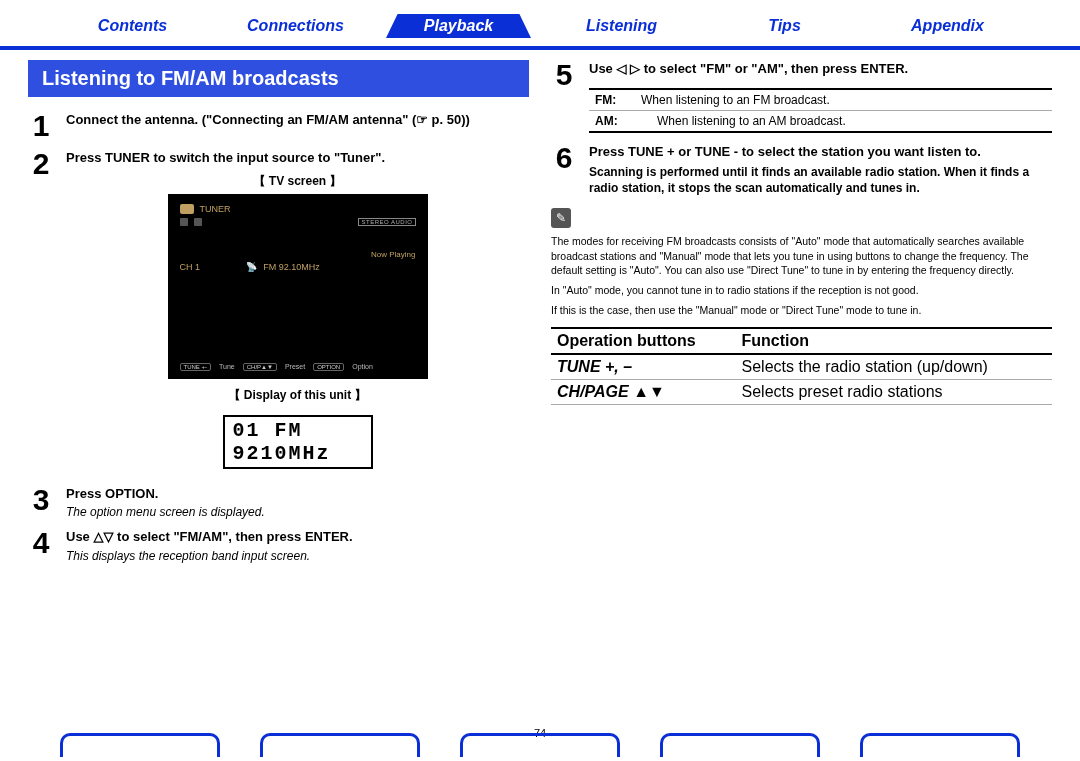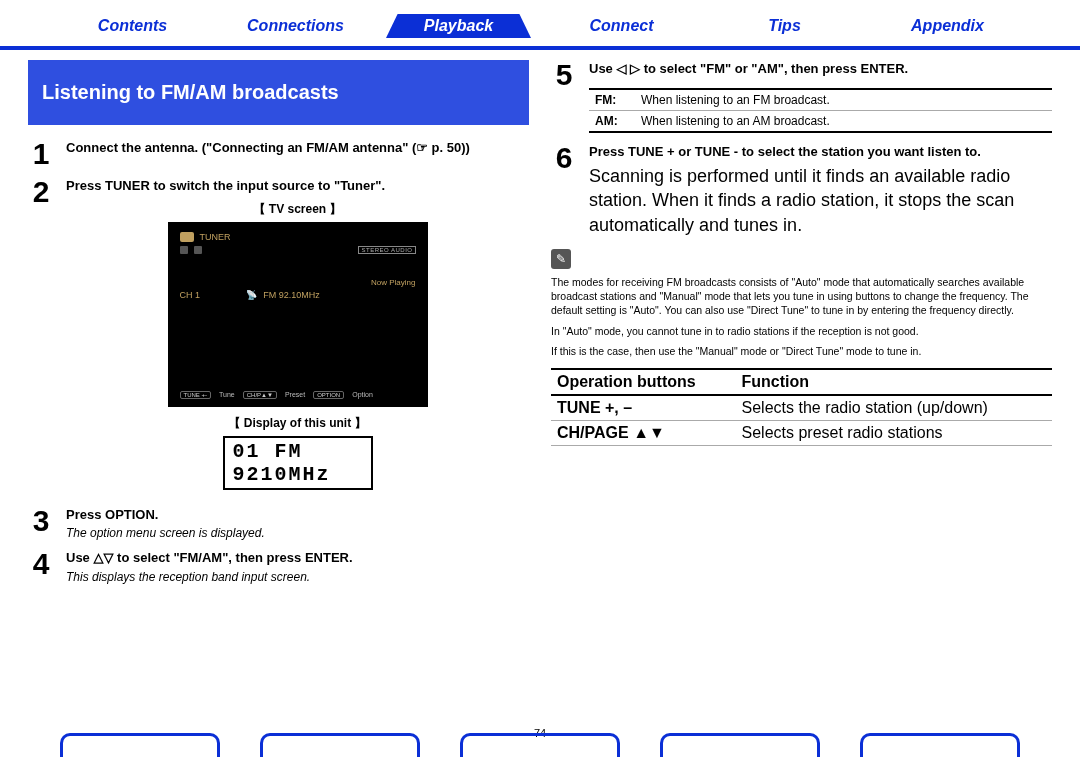--- a/index.html
+++ b/index.html
@@ -40,21 +40,21 @@
     display: flex;
     padding: 10px 28px 0 28px;
     gap: 22px;
   }
   .col { flex: 1; }
   .section-title {
     background: #2f4fe0;
     color: #fff;
     font-weight: bold;
     font-size: 20px;
-    padding: 21px 14px;
+    padding: 7px 14px;
     margin-bottom: 14px;
   }
   .step {
     display: flex;
     gap: 12px;
     margin-bottom: 8px;
   }
   .step-num {
     font-size: 30px;
     font-weight: bold;
@@ -103,26 +103,26 @@
     border: 1px solid #666; padding: 0 3px; border-radius: 2px; color: #ccc;
     font-size: 6px;
   }
   .unit-display {
     width: 150px;
     border: 2px solid #000;
     font-family: "Courier New", monospace;
     font-size: 20px;
     letter-spacing: 2px;
     padding: 2px 8px;
-    margin: 4px auto 8px;
+    margin: 11px auto 8px;
     line-height: 1.15;
     font-weight: bold;
   }
   .mt-h { font-weight: bold; width: 46px; }
-  .step6-para { font-size: 18px; line-height: 1.35; margin-top: 4px; }
+  .step6-para { font-size: 12px; line-height: 1.35; margin-top: 4px; font-weight: bold; }
   .note-icon {
     width: 20px; height: 20px; background: #555; border-radius: 3px;
     display: flex; align-items: center; justify-content: center;
     color: #fff; font-size: 12px; margin: 12px 0 6px;
   }
   .note-text {
     font-size: 10.5px;
     line-height: 1.35;
     margin-bottom: 6px;
   }
@@ -137,21 +137,21 @@
     padding: 3px 6px;
   }
   .op-table thead th {
     font-weight: bold;
     border-top: 2px solid #000;
     border-bottom: 2px solid #000;
   }
   .op-table tbody td {
     border-bottom: 1px solid #aaa;
   }
-  .op-table tbody td.b { font-weight: bold; }
+  .op-table tbody td.b { font-weight: bold; font-style: italic; }
   
   .pagenum {
     position: absolute;
     bottom: 22px;
     left: 50%;
     transform: translateX(-50%);
     font-size: 11px;
   }
   
   .footer-curves {
@@ -172,21 +172,21 @@
   }
   .glyph { font-family: Arial, sans-serif; }
 </style>
 </head>
 <body>
 
 <div class="topnav">
   <div class="tab">Contents</div>
   <div class="tab">Connections</div>
   <div class="tab active">Playback</div>
-  <div class="tab">Connect</div>
+  <div class="tab">Listening</div>
   <div class="tab">Tips</div>
   <div class="tab">Appendix</div>
 </div>
 
 <div class="page">
 
   <div class="col">
     <div class="section-title">Listening to FM/AM broadcasts</div>
 
     <div class="step">
@@ -259,21 +259,21 @@
       <div class="step-num">5</div>
       <div class="step-body">
         <div class="step-head">Use ◁ ▷ to select "FM" or "AM", then press ENTER.</div>
 
         <div style="border-top:2px solid #000; margin-top:10px;"></div>
         <div style="display:flex; font-size:12px; padding:3px 6px;">
           <div class="mt-h">FM:</div>
           <div>When listening to an FM broadcast.</div>
         </div>
         <div style="border-top:1px solid #aaa;"></div>
-        <div style="display:flex; font-size:12px; padding:3px 6px;">
+        <div style="display:flex; font-size:12px; padding:3px 6px;gap:16px;">
           <div class="mt-h">AM:</div>
           <div>When listening to an AM broadcast.</div>
         </div>
         <div style="border-top:2px solid #000;"></div>
       </div>
     </div>
 
     <div class="step" style="margin-top:10px;">
       <div class="step-num">6</div>
       <div class="step-body">

